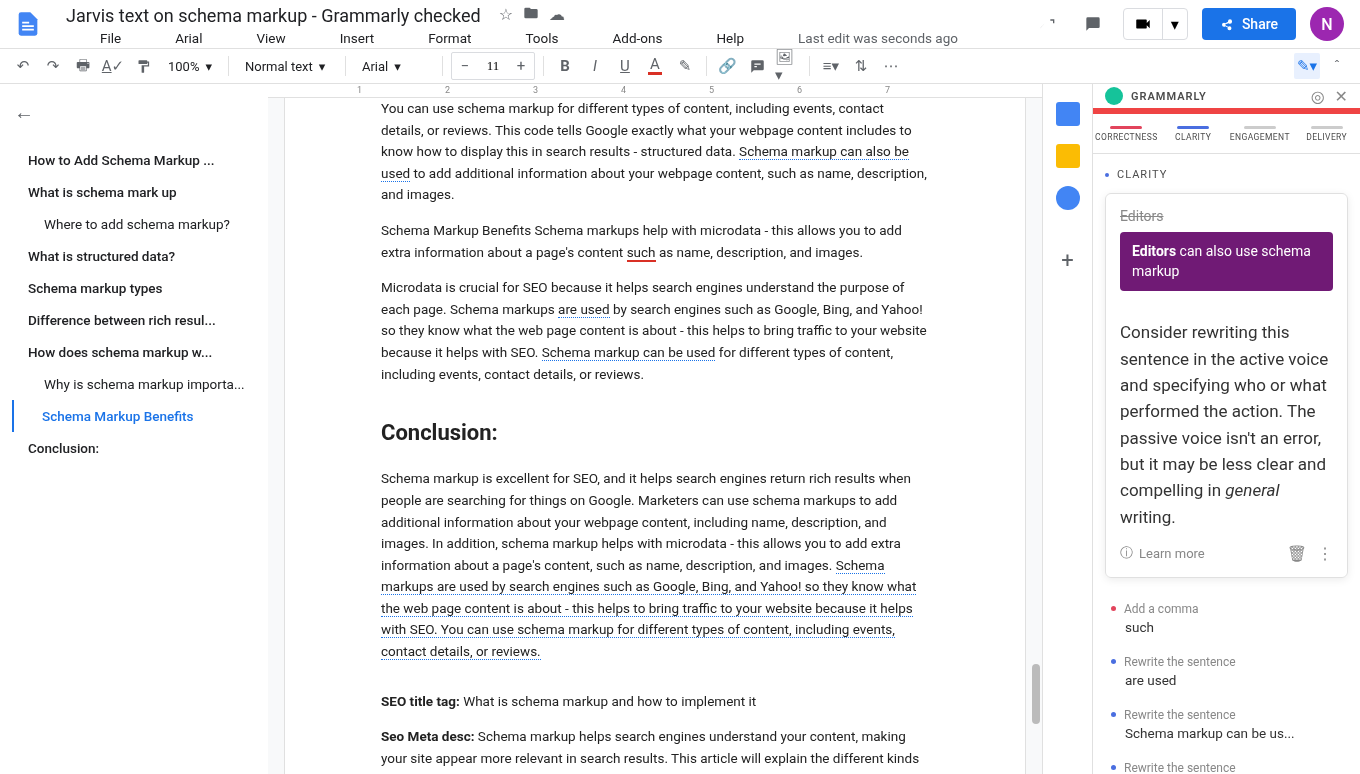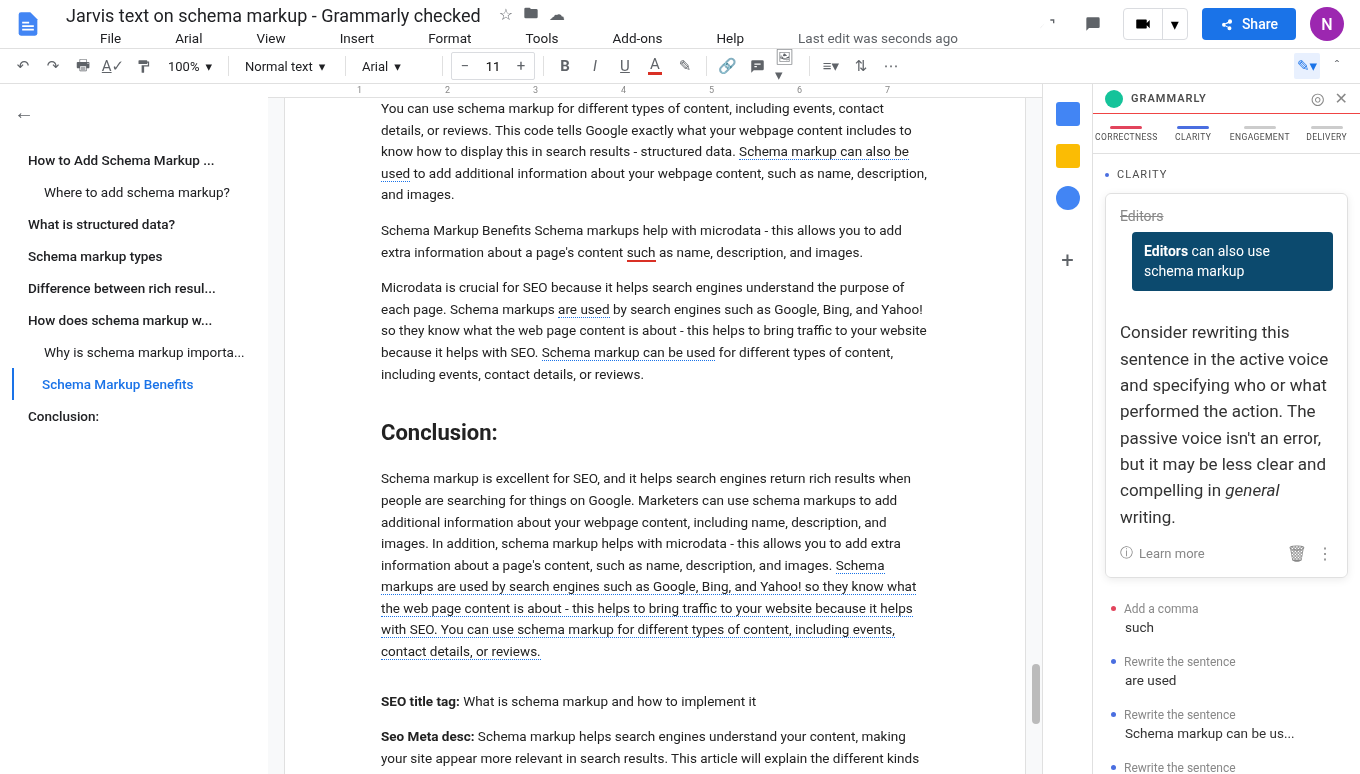--- a/index.html
+++ b/index.html
@@ -24,21 +24,21 @@
     .share-btn { background: #1a73e8; color: #fff; padding: 8px 18px; border-radius: 4px; font-size: 14px; font-weight: 500; display: flex; align-items: center; gap: 6px; cursor: pointer; }
     .avatar { width: 34px; height: 34px; border-radius: 50%; background: #9c27b0; color: #fff; display: flex; align-items: center; justify-content: center; font-weight: 500; }
     
     
     .toolbar { height: 36px; border-top: 1px solid #e0e0e0; border-bottom: 1px solid #e0e0e0; display: flex; align-items: center; padding: 0 10px; gap: 4px; background: #fff; }
     .tb-btn { width: 26px; height: 26px; display: flex; align-items: center; justify-content: center; color: #5f6368; cursor: pointer; border-radius: 2px; font-size: 15px; }
     .tb-sep { width: 1px; height: 20px; background: #e0e0e0; margin: 0 4px; }
     .tb-sel { padding: 4px 8px; font-size: 13px; color: #202124; display: flex; align-items: center; gap: 6px; cursor: pointer; }
     .tb-font { width: 80px; }
     .tb-size { display: flex; align-items: center; border: 1px solid #dadce0; border-radius: 2px; }
-    .tb-size-in { width: 30px; text-align: center; font-size: 13px; border: none; outline: none; }
+    .tb-size-in { width: 30px; text-align: center; font-size: 13px; border: none; outline: none; font-family: Liberation Serif, serif; }
     .tb-right { margin-left: auto; display: flex; align-items: center; gap: 4px; }
     
     
     .main { flex: 1; display: flex; overflow: hidden; }
     
     
     .outline { width: 268px; padding: 16px 20px 16px 14px; overflow-y: auto; border-right: 1px solid transparent; }
     .outline-back { color: #5f6368; margin-bottom: 20px; cursor: pointer; font-size: 20px; }
     .outline-item { font-size: 13.5px; color: #202124; padding: 8px 0 8px 14px; cursor: pointer; white-space: nowrap; overflow: hidden; text-overflow: ellipsis; font-weight: 500; }
     .outline-item.sub { padding-left: 30px; font-weight: 400; }
@@ -57,33 +57,33 @@
     .h2 { font-size: 22px; font-weight: 700; color: #222; margin: 30px 0 18px 0; }
     .bold { font-weight: 700; }
     
     
     .side-col { width: 50px; border-left: 1px solid #e0e0e0; display: flex; flex-direction: column; align-items: center; gap: 18px; padding-top: 18px; }
     .side-ic { width: 24px; height: 24px; cursor: pointer; border-radius: 4px; }
     .side-plus { font-size: 22px; color: #5f6368; cursor: pointer; margin-top: 20px; }
     
     
     .grammarly { width: 268px; border-left: 1px solid #e0e0e0; display: flex; flex-direction: column; background: #fff; }
-    .gr-head { height: 30px; display: flex; align-items: center; padding: 0 12px; gap: 8px; border-bottom: 1px solid #ef4444; }
+    .gr-head { height: 30px; display: flex; align-items: center; padding: 0 12px; gap: 8px; border-bottom: 6px solid #ef4444; }
     .gr-logo { width: 18px; height: 18px; border-radius: 50%; background: #15c39a; }
     .gr-title { font-size: 11px; letter-spacing: 1px; color: #4c4c4c; font-weight: 600; }
     .gr-head-right { margin-left: auto; display: flex; gap: 10px; color: #888; }
     .gr-tabs { display: flex; height: 40px; border-bottom: 1px solid #e0e0e0; }
     .gr-tab { flex: 1; display: flex; flex-direction: column; align-items: center; justify-content: center; gap: 3px; font-size: 8.5px; letter-spacing: 0.4px; color: #4c4c4c; cursor: pointer; }
     .gr-tab-bar { width: 32px; height: 3px; border-radius: 2px; }
     .gr-body { flex: 1; overflow-y: auto; padding: 14px 12px; }
     .gr-section { font-size: 11px; letter-spacing: 1px; color: #4c4c4c; margin-bottom: 12px; display: flex; align-items: center; gap: 8px; }
     .gr-dot { width: 4px; height: 4px; border-radius: 50%; background: #4a6ee0; }
     .gr-card { border: 1px solid #e0e0e0; border-radius: 6px; box-shadow: 0 2px 8px rgba(0,0,0,0.08); padding: 14px; margin-bottom: 14px; }
     .gr-strike { text-decoration: line-through; color: #888; font-size: 14px; margin-bottom: 8px; }
-    .gr-suggest { background: #0c4a6e; color: #fff; padding: 10px 12px; border-radius: 4px; font-size: 14px; line-height: 1.4; cursor: pointer; margin-left: 12px; }
+    .gr-suggest { background: #701a75; color: #fff; padding: 10px 12px; border-radius: 4px; font-size: 14px; line-height: 1.4; cursor: pointer; }
     .gr-suggest b { font-weight: 700; }
     .gr-explain { font-size: 17px; line-height: 1.55; color: #333; margin-top: 28px; }
     .gr-explain i { font-style: italic; }
     .gr-foot { display: flex; align-items: center; margin-top: 14px; gap: 8px; }
     .gr-learn { color: #888; font-size: 13px; display: flex; align-items: center; gap: 6px; cursor: pointer; }
     .gr-foot-right { margin-left: auto; display: flex; gap: 10px; color: #888; }
     .gr-item { padding: 10px 6px; font-size: 13px; cursor: pointer; }
     .gr-item-head { display: flex; align-items: center; gap: 8px; color: #888; font-size: 12px; margin-bottom: 3px; }
     .gr-item-dot { width: 5px; height: 5px; border-radius: 50%; }
     .gr-item-text { color: #333; font-size: 13.5px; padding-left: 14px; }
@@ -202,20 +202,21 @@
     <div class="tb-btn" style="background:#e8f0fe;color:#1a73e8">✎▾</div>
     <div class="tb-btn">ˆ</div>
   </div>
 </div>
 
 <div class="main">
 
   <div class="outline">
     <div class="outline-back">←</div>
     <div class="outline-item">How to Add Schema Markup ...</div>
+    <div class="outline-item">What is schema mark up</div>
     <div class="outline-item sub">Where to add schema markup?</div>
     <div class="outline-item">What is structured data?</div>
     <div class="outline-item">Schema markup types</div>
     <div class="outline-item">Difference between rich resul...</div>
     <div class="outline-item">How does schema markup w...</div>
     <div class="outline-item sub">Why is schema markup importa...</div>
     <div class="outline-item sub active">Schema Markup Benefits</div>
     <div class="outline-item">Conclusion:</div>
   </div>
 

